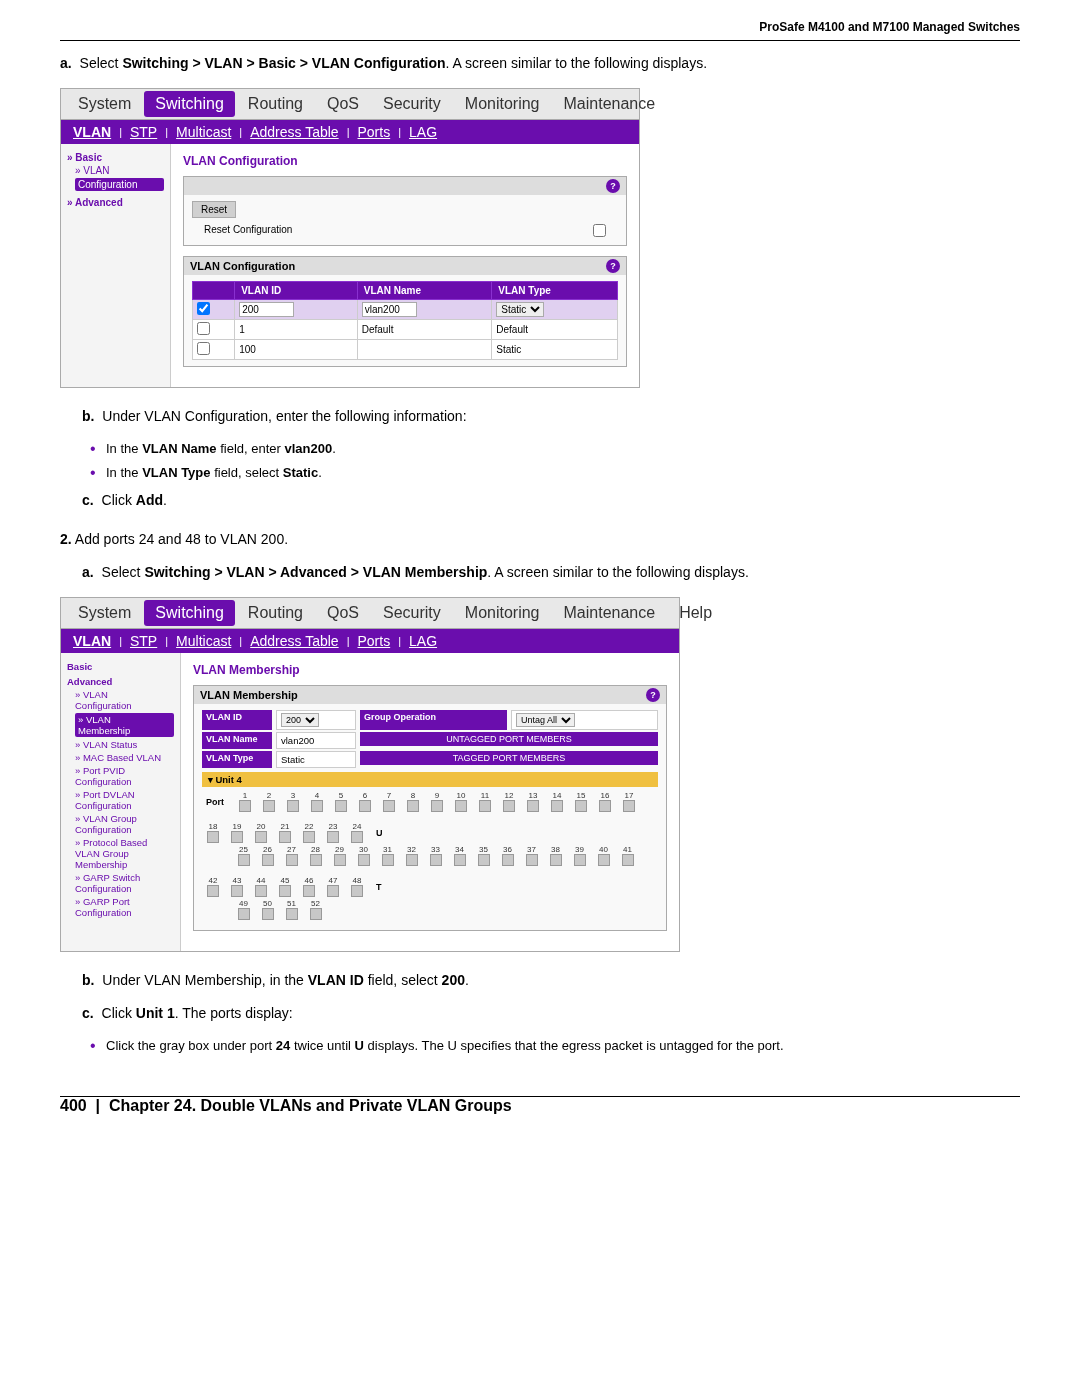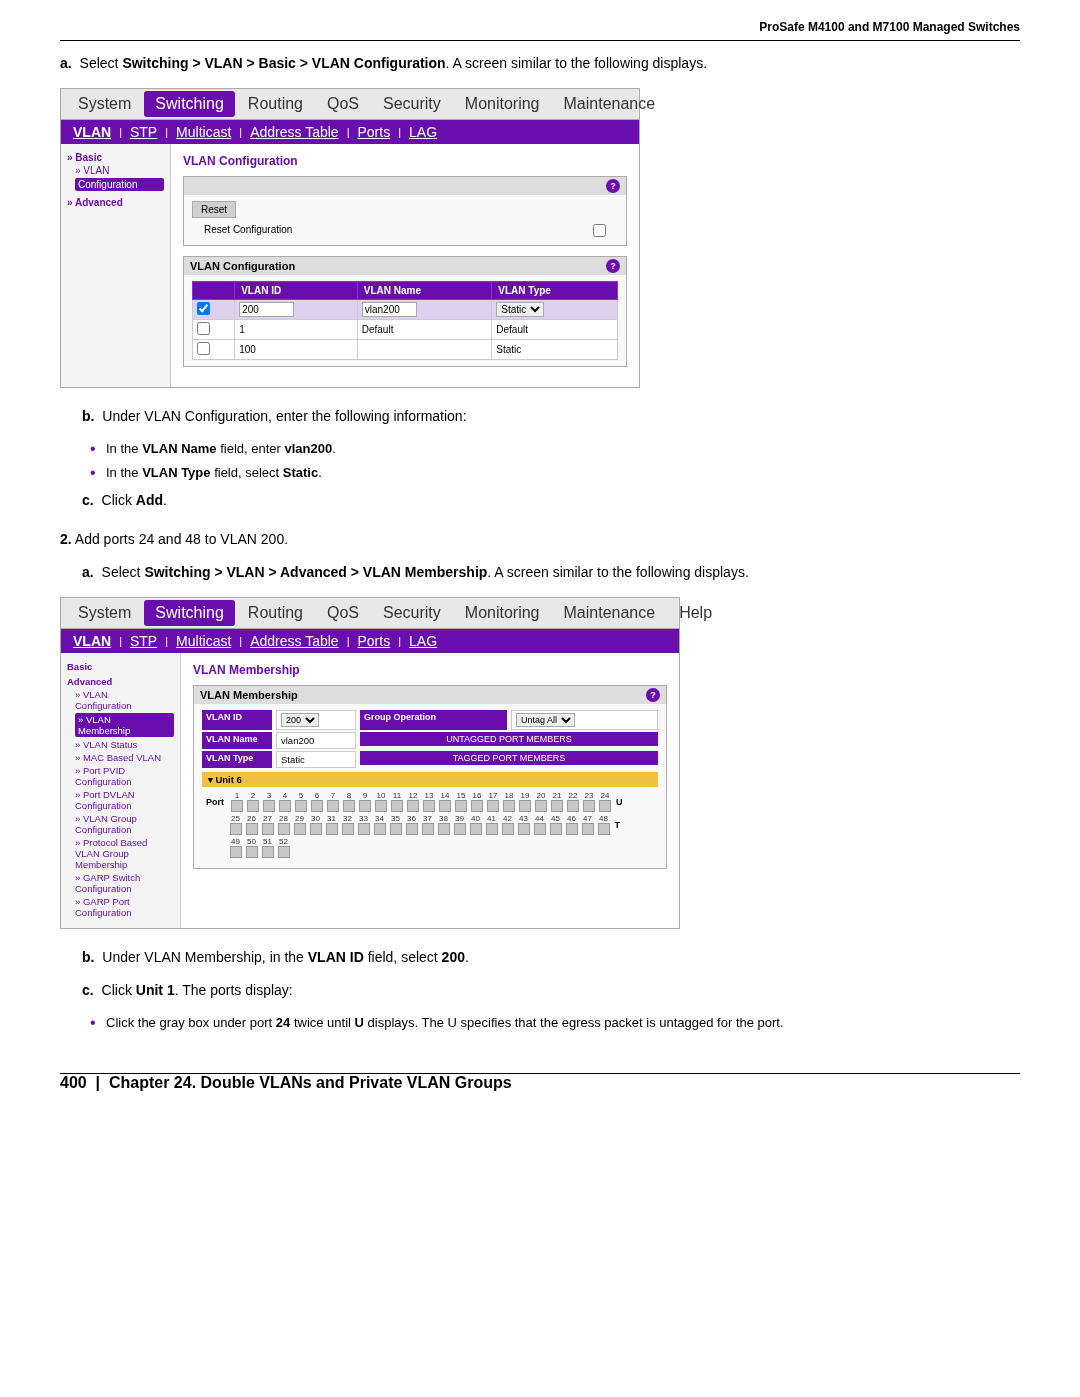--- a/index.html
+++ b/index.html
@@ -303,21 +303,21 @@
       margin-bottom: 2px;
     }
     .port-grid-container {
       font-size: 9px;
       padding: 2px 4px;
     }
     .port-row {
       display: flex;
       align-items: center;
       flex-wrap: wrap;
-      gap: 2px;
+      gap: 10px;
       margin-bottom: 2px;
     }
     .port-cell {
       display: inline-flex;
       flex-direction: column;
       align-items: center;
       min-width: 14px;
     }
     .port-num {
       font-size: 8px;
@@ -535,21 +535,21 @@
             <div style="grid-column:3/5;">
               <button class="mf-btn" style="width:100%;">UNTAGGED PORT MEMBERS</button>
             </div>
             <div class="mf-label">VLAN Type</div>
             <div class="mf-value">Static</div>
             <div style="grid-column:3/5;">
               <button class="mf-btn" style="width:100%;">TAGGED PORT MEMBERS</button>
             </div>
           </div>
 
-          <div class="unit-row">▾ Unit 6</div>
+          <div class="unit-row">▾ Unit 4</div>
 
           <div class="port-grid-container">
             <div class="port-row">
               <span style="font-size:9px;margin-right:4px;font-weight:bold;">Port</span>
               <div class="port-cell">
                   <span class="port-num">1</span>
                   <div class="port-box"></div>
                 </div>
               <div class="port-cell">
                   <span class="port-num">2</span>

